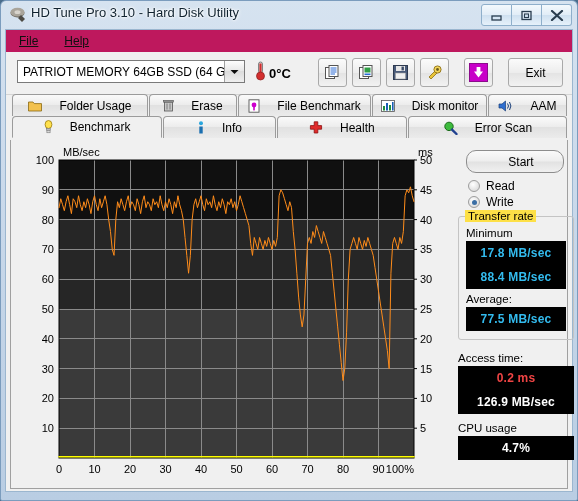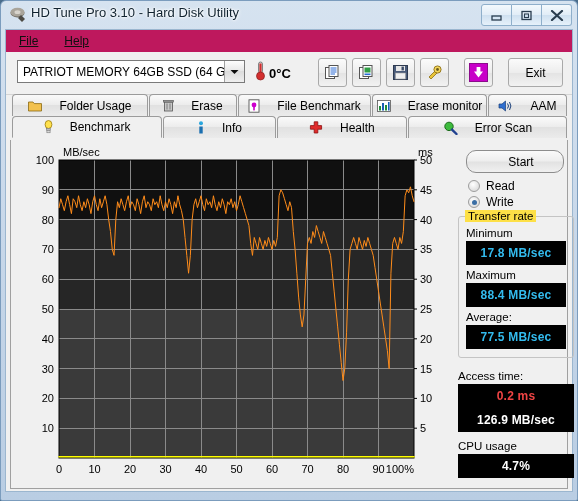--- a/index.html
+++ b/index.html
@@ -301,21 +301,21 @@
         <div class="tab" style="width:115px">
           <span class="ic">
             <svg width="14" height="12" viewBox="0 0 14 12">
                 <rect x="0.5" y="0.5" width="13" height="11" fill="#ffffff" stroke="#555" stroke-width="0.8"></rect>
                 <rect x="2" y="6" width="2" height="4.5" fill="#1f8f3a"></rect>
                 <rect x="5" y="3" width="2" height="7.5" fill="#1a5fb4"></rect>
                 <rect x="8" y="5" width="2" height="5.5" fill="#1f8f3a"></rect>
                 <rect x="11" y="2" width="1.6" height="8.5" fill="#1a5fb4"></rect>
               </svg>
           </span>
-          <span>Erase monitor</span>
+          <span>Disk monitor</span>
         </div>
         <div class="tab" style="width:79px">
           <span class="ic">
             <svg width="15" height="12" viewBox="0 0 15 12">
                 <path d="M1 4 L4 4 L7.5 1 L7.5 11 L4 8 L1 8 Z" fill="#2f6fd0" stroke="#1b3f7a" stroke-width="0.7"></path>
                 <path d="M9.5 3.5 Q11.5 6 9.5 8.5" stroke="#1b3f7a" stroke-width="1" fill="none"></path>
                 <path d="M11.5 2 Q14.3 6 11.5 10" stroke="#1b3f7a" stroke-width="1" fill="none"></path>
               </svg>
           </span>
           <span>AAM</span>
@@ -463,21 +463,20 @@
                 <i></i>
               </span>
             <span>Write</span>
           </label>
         </div>
 
         <div class="group">
           <span class="glabel">Transfer rate</span>
           <div class="field-label">Minimum</div>
           <div class="lcd cyan">17.8 MB/sec</div>
-          <div class="field-label">Maximum</div>
           <div class="lcd cyan">88.4 MB/sec</div>
           <div class="field-label">Average:</div>
           <div class="lcd cyan">77.5 MB/sec</div>
         </div>
 
         <div class="group2">
           <div class="field-label">Access time:</div>
           <div class="lcd yellow">0.2 ms</div>
           <div class="lcd white">126.9 MB/sec</div>
           <div class="field-label">CPU usage</div>

